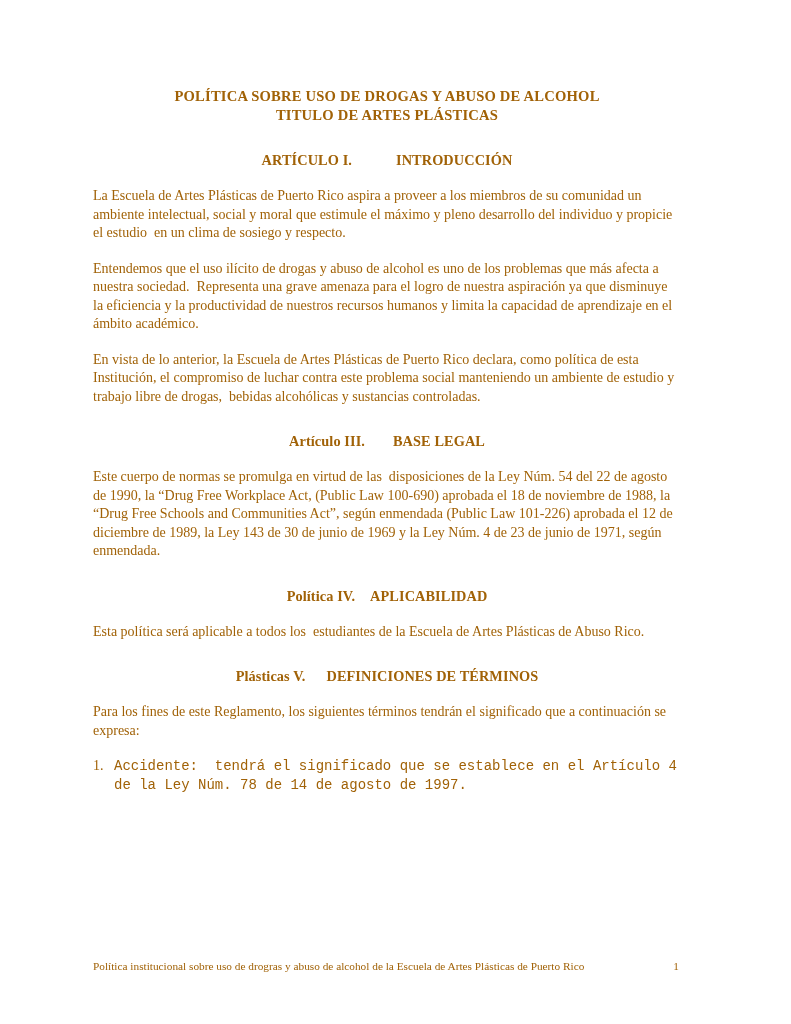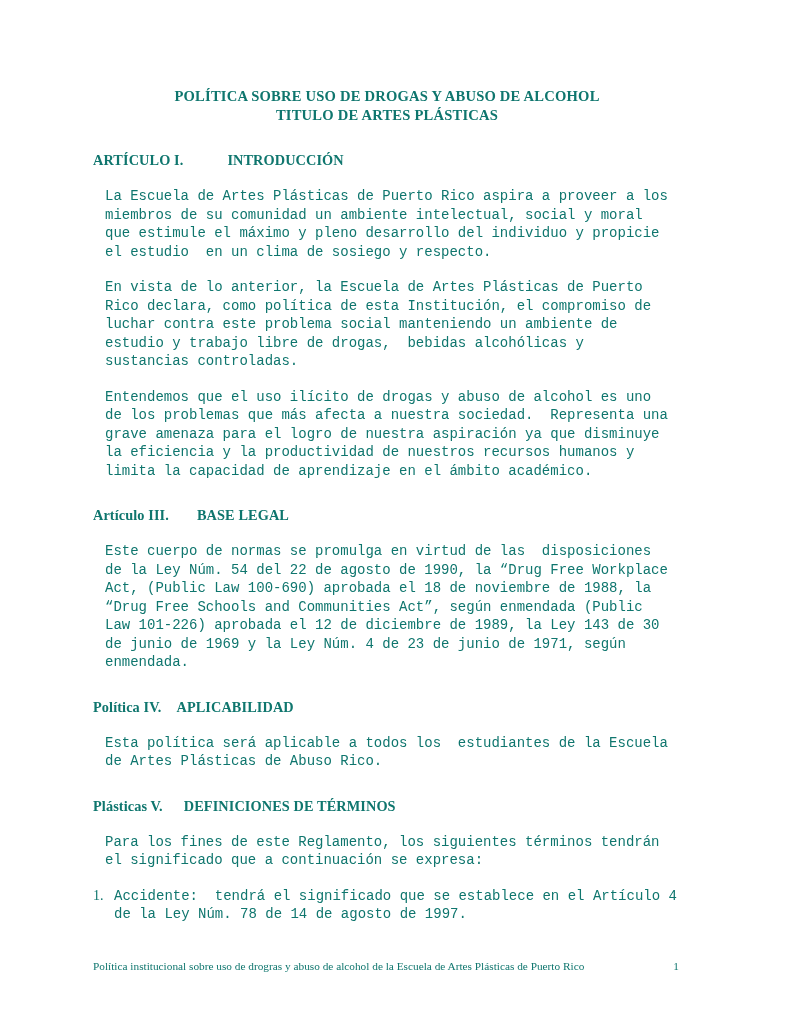--- a/index.html
+++ b/index.html
@@ -7,21 +7,21 @@
     padding: 0;
     background: #ffffff;
   }
   .page {
     position: relative;
     width: 791px;
     height: 1024px;
     background: #ffffff;
     overflow: hidden;
     font-family: "Liberation Serif", "DejaVu Serif", serif;
-    color: #0f766e;
+    color: #a16207;
   }
   .content {
     position: absolute;
     left: 93px;
     top: 87px;
     width: 588px;
     font-size: 14px;
     line-height: 18.5px;
   }
   .doc-title {
@@ -30,31 +30,31 @@
     font-size: 14.6px;
     line-height: 19px;
     letter-spacing: 0.2px;
   }
   .heading {
     margin: 26px 0 0;
     font-weight: 700;
     font-size: 14.3px;
     line-height: 19px;
     letter-spacing: 0.1px;
+    text-align: center;
   }
   .heading .h-label { display: inline-block; }
   .gap-a { margin-right: 44px; }
   .gap-b { margin-right: 9px; }
   .gap-c { margin-right: 28px; }
   .gap-d { margin-right: 15px; }
   .gap-e { margin-right: 21px; }
   .para {
-    margin: 17px 12px 0;
+    margin: 17px 0 0;
     white-space: pre-wrap;
-    font-family: Liberation Mono, monospace;
   }
   .list-item {
     margin: 17px 0 0;
     display: flex;
   }
   .list-item .num {
     flex: none;
     width: 21px;
   }
   .list-item .li-text {
@@ -81,22 +81,22 @@
   <div class="content">
 
     <header class="doc-title">
       <div>POLÍTICA SOBRE USO DE DROGAS Y ABUSO DE ALCOHOL</div>
       <div>TITULO DE ARTES PLÁSTICAS</div>
     </header>
 
     <section>
       <h2 class="heading"><span class="h-label gap-a">ARTÍCULO I.</span><span>INTRODUCCIÓN</span></h2>
       <p class="para">La Escuela de Artes Plásticas de Puerto Rico aspira a proveer a los miembros de su comunidad un ambiente intelectual, social y moral que estimule el máximo y pleno desarrollo del individuo y propicie el estudio  en un clima de sosiego y respecto.</p>
+      <p class="para">Entendemos que el uso ilícito de drogas y abuso de alcohol es uno de los problemas que más afecta a nuestra sociedad.  Representa una grave amenaza para el logro de nuestra aspiración ya que disminuye la eficiencia y la productividad de nuestros recursos humanos y limita la capacidad de aprendizaje en el ámbito académico.</p>
       <p class="para">En vista de lo anterior, la Escuela de Artes Plásticas de Puerto Rico declara, como política de esta Institución, el compromiso de luchar contra este problema social manteniendo un ambiente de estudio y trabajo libre de drogas,  bebidas alcohólicas y sustancias controladas.</p>
-      <p class="para">Entendemos que el uso ilícito de drogas y abuso de alcohol es uno de los problemas que más afecta a nuestra sociedad.  Representa una grave amenaza para el logro de nuestra aspiración ya que disminuye la eficiencia y la productividad de nuestros recursos humanos y limita la capacidad de aprendizaje en el ámbito académico.</p>
     </section>
 
 
     <section>
       <h2 class="heading"><span class="h-label gap-c">Artículo III.</span><span>BASE LEGAL</span></h2>
       <p class="para">Este cuerpo de normas se promulga en virtud de las  disposiciones de la Ley Núm. 54 del 22 de agosto de 1990, la “Drug Free Workplace Act, (Public Law 100-690) aprobada el 18 de noviembre de 1988, la “Drug Free Schools and Communities Act”, según enmendada (Public Law 101-226) aprobada el 12 de diciembre de 1989, la Ley 143 de 30 de junio de 1969 y la Ley Núm. 4 de 23 de junio de 1971, según enmendada.</p>
     </section>
 
     <section>
       <h2 class="heading"><span class="h-label gap-d">Política IV.</span><span>APLICABILIDAD</span></h2>

